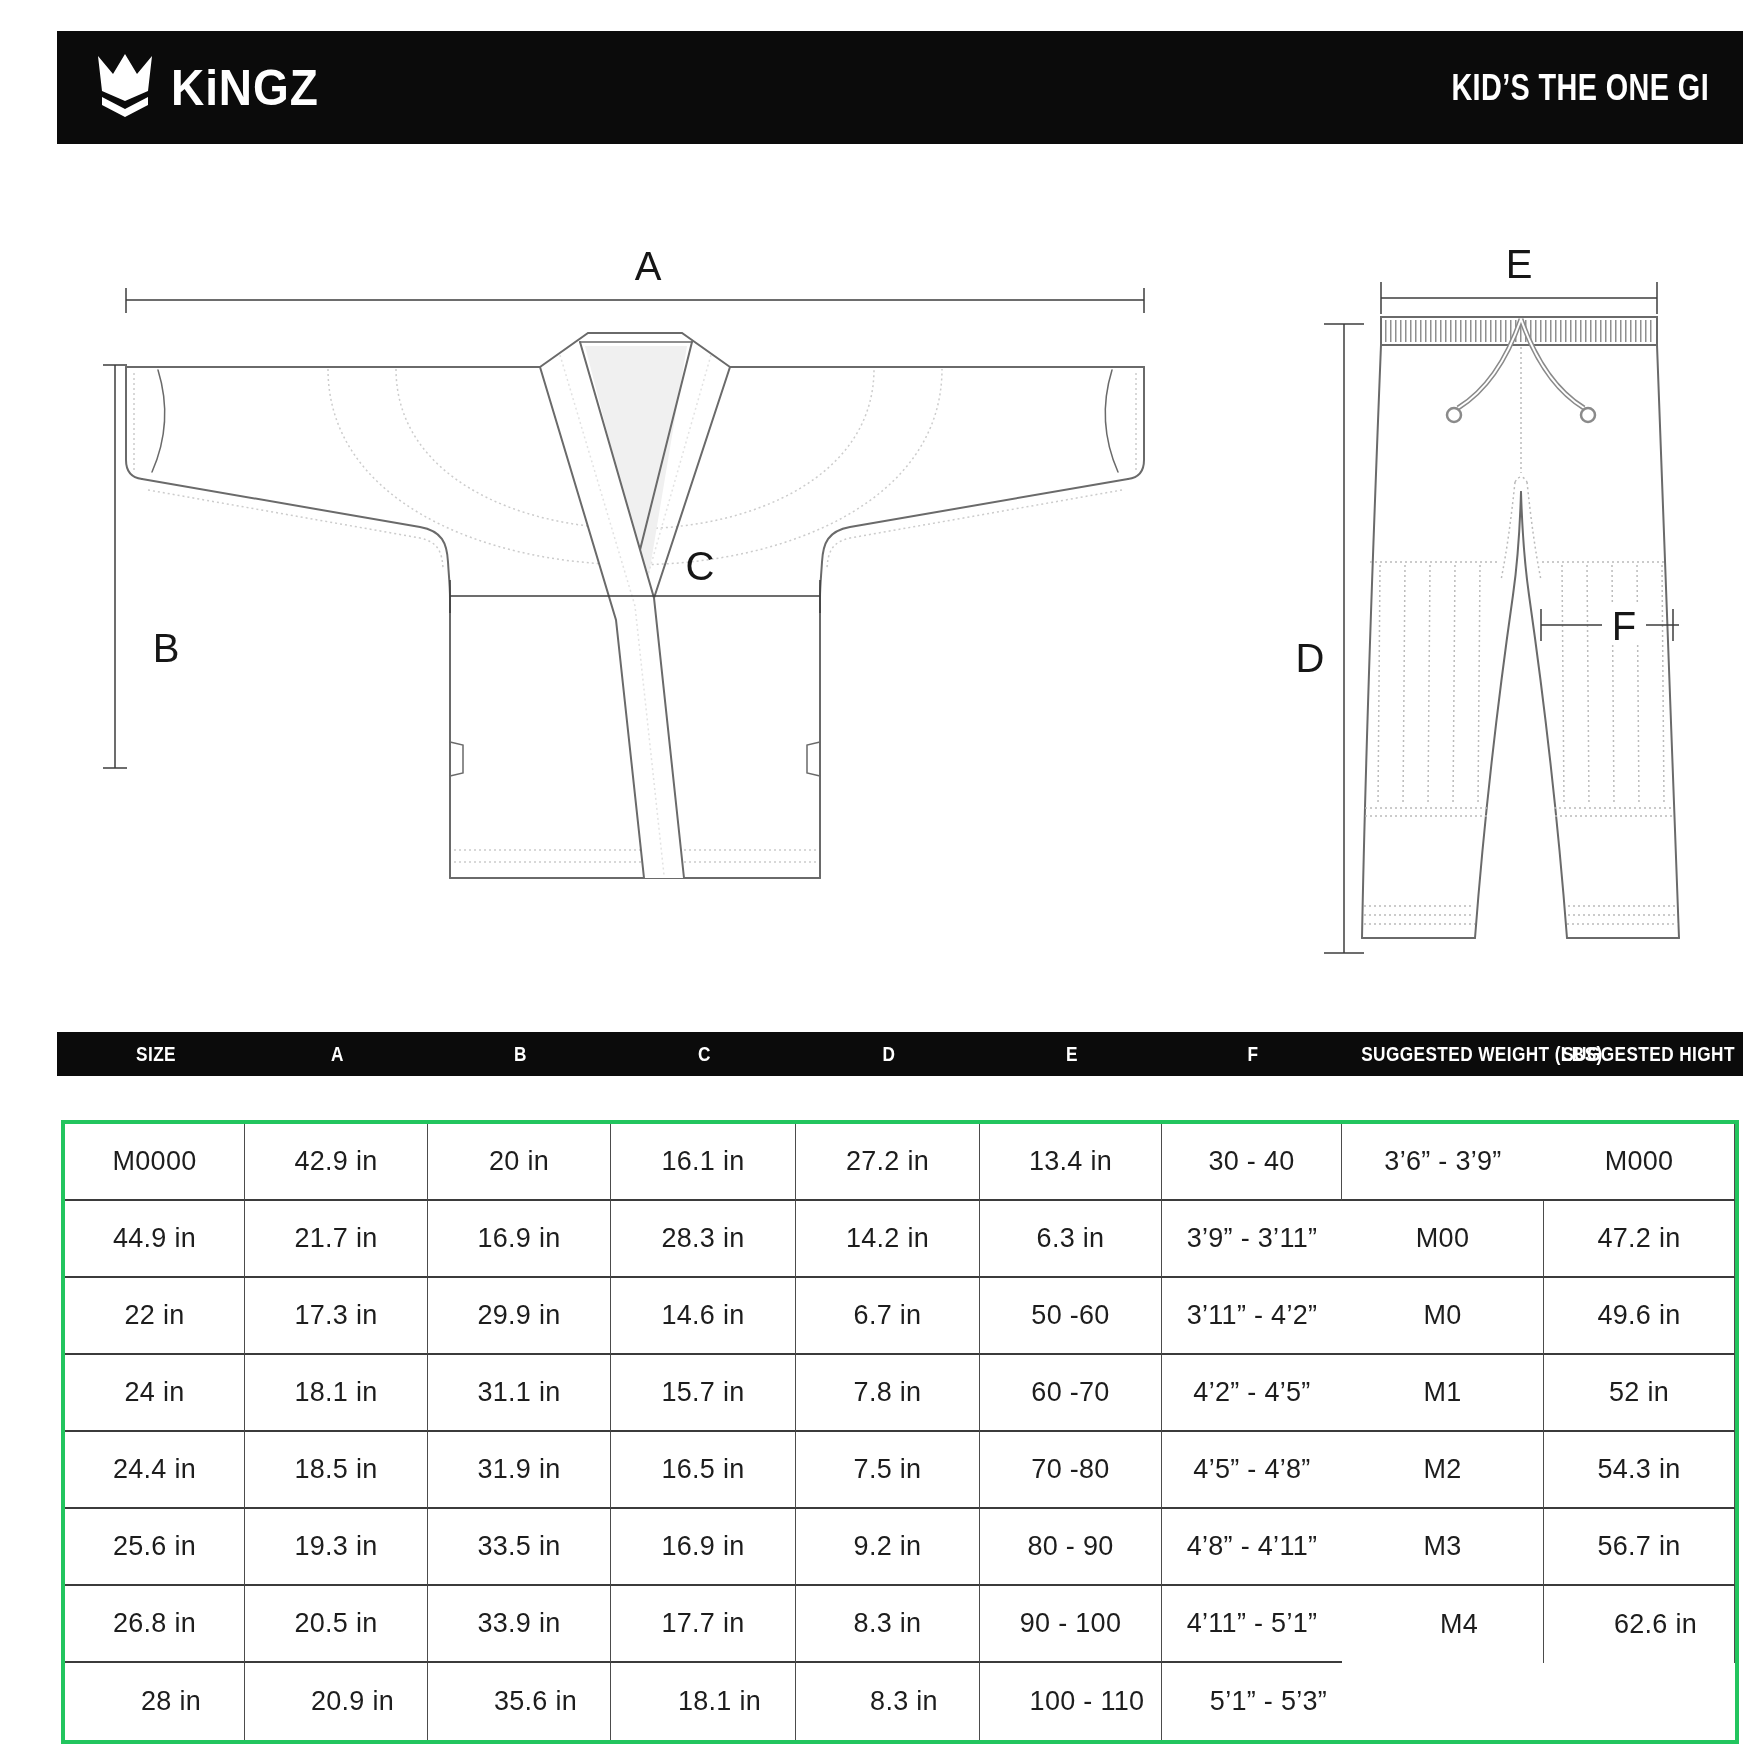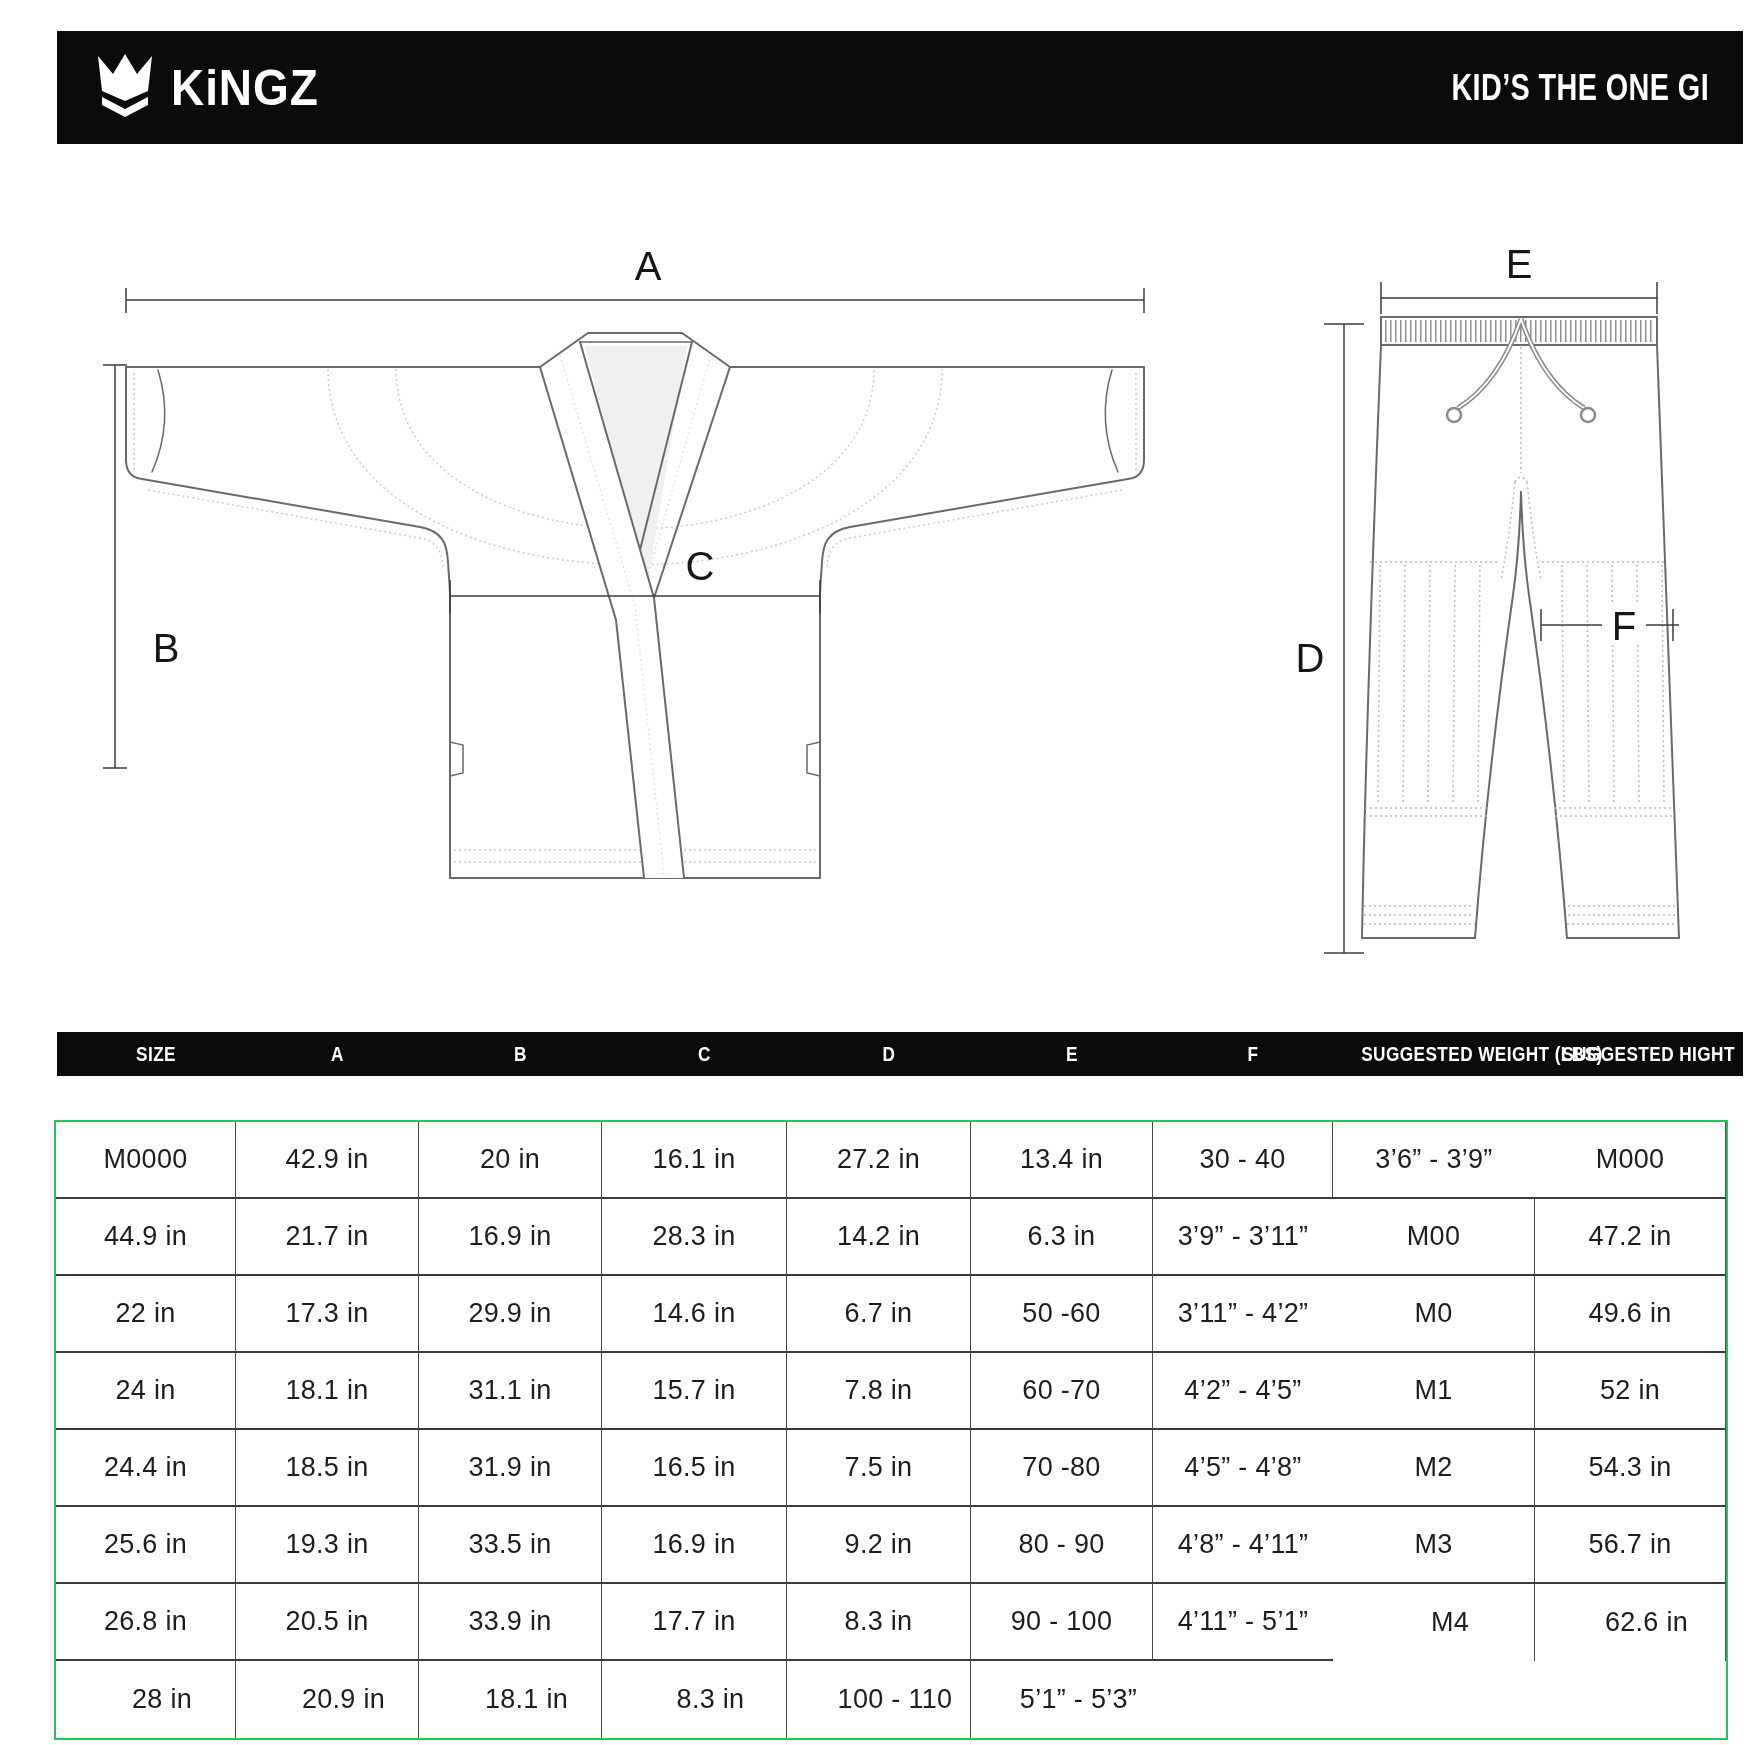--- a/index.html
+++ b/index.html
@@ -18,21 +18,21 @@
 
   
   .tablebar{position:absolute;left:29px;top:1032px;width:1686px;height:44px;background:#0b0b0b;
             box-sizing:border-box;padding-left:9px;display:grid;
             grid-template-columns:180px 183px 183px 185px 184px 182px 180px 202px 191px;
             align-items:center;}
   .tablebar .hcell{color:#fff;font-weight:bold;font-size:21px;text-align:center;
                    letter-spacing:.5px;transform:scaleX(.82);white-space:nowrap;}
 
   
-  .sizetable{position:absolute;left:26px;top:1120px;width:1670px;border:2px solid #22c55e;
+  .sizetable{position:absolute;left:33px;top:1120px;width:1670px;border:4px solid #22c55e;
              box-sizing:content-box;display:grid;
              grid-template-columns:180px 183px 183px 185px 184px 182px 180px 202px 191px;
              grid-auto-rows:77px;}
   .cell{border-right:1px solid #4c4c4c;border-bottom:2px solid #3b3b3b;
         display:flex;align-items:center;justify-content:center;
         font-size:27px;color:#1d1d1d;letter-spacing:.3px;white-space:nowrap;}
   .cell.lastcol{border-right:none;}
   .cell.lastrow{border-bottom:none;padding-left:33px;}
 
   
@@ -277,19 +277,20 @@
       <div class="cell">20.5 in</div>
       <div class="cell">33.9 in</div>
       <div class="cell">17.7 in</div>
       <div class="cell">8.3 in</div>
       <div class="cell">90 - 100</div>
       <div class="cell lastcol">4’11” - 5’1”</div>
       <div class="cell lastrow">M4</div>
       <div class="cell lastrow">62.6 in</div>
       <div class="cell lastrow">28 in</div>
       <div class="cell lastrow">20.9 in</div>
+      <div class="cell lastrow">35.6 in</div>
       <div class="cell lastrow">18.1 in</div>
       <div class="cell lastrow">8.3 in</div>
       <div class="cell lastrow">100 - 110</div>
       <div class="cell lastcol lastrow">5’1” - 5’3”</div>
     </div>
 
 </div>
 
 </body></html>

